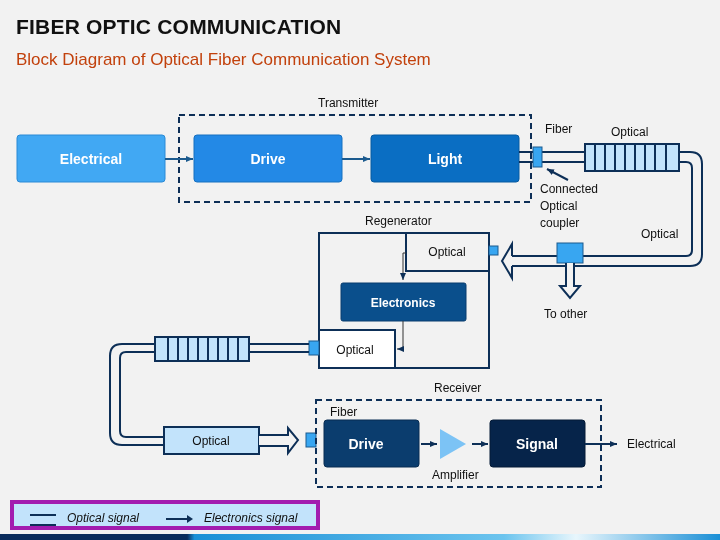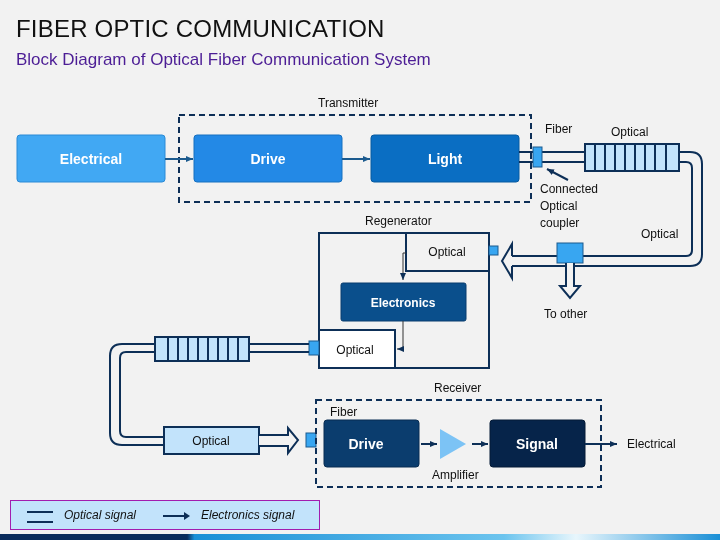--- a/index.html
+++ b/index.html
@@ -1,22 +1,22 @@
 <!DOCTYPE html>
 <html><head>
 <meta charset="utf-8">
 <style>
   html, body { margin: 0; padding: 0; }
   body { width: 720px; height: 540px; background: #f2f2f2; position: relative; overflow: hidden; font-family: "Liberation Sans", sans-serif; }
-  .title { position: absolute; left: 16px; top: 15px; font-size: 24px; font-weight: normal; color: #111; letter-spacing: 0.2px; }
-  .subtitle { position: absolute; left: 16px; top: 50px; font-size: 17px; color: #4c1d95; }
+  .title { position: absolute; left: 16px; top: 15px; font-size: 21px; font-weight: bold; color: #111; letter-spacing: 0.2px; }
+  .subtitle { position: absolute; left: 16px; top: 50px; font-size: 17px; color: #c2410c; }
   svg.diagram { position: absolute; left: 0; top: 0; }
   .lbl { font-family: "Liberation Sans", sans-serif; font-size: 12px; fill: #111; }
   .boxlbl { font-family: "Liberation Sans", sans-serif; font-size: 14px; font-weight: bold; fill: #fff; }
-  .legend { position: absolute; left: 10px; top: 500px; width: 310px; height: 30px; background: #c2e3fb; border: 1px solid #a21caf; box-sizing: border-box; }
+  .legend { position: absolute; left: 10px; top: 500px; width: 310px; height: 30px; background: #c2e3fb; border: 4px solid #a21caf; box-sizing: border-box; }
   .legend .lg-line { position: absolute; left: 16px; width: 26px; height: 2px; background: #0d2f57; }
   .legend .lg-text { position: absolute; top: 7px; font-size: 12px; font-style: italic; color: #111; }
   .legend .lg-arrow { position: absolute; left: 152px; top: 14px; width: 22px; height: 2px; background: #0d2f57; }
   .legend .lg-arrow::after { content: ""; position: absolute; right: -5px; top: -3px; border-left: 6px solid #0d2f57; border-top: 4px solid transparent; border-bottom: 4px solid transparent; }
   .footer-bar { position: absolute; left: 0; top: 534px; width: 720px; height: 6px; background: linear-gradient(to right, #0a2c5c 0%, #0a2c5c 26%, #1a8fd6 27%, #6cc4ee 70%, #e8f6fc 80%, #1a8fd6 100%); }
 </style>
 </head>
 <body>
 
 <div class="title">FIBER OPTIC COMMUNICATION</div>

